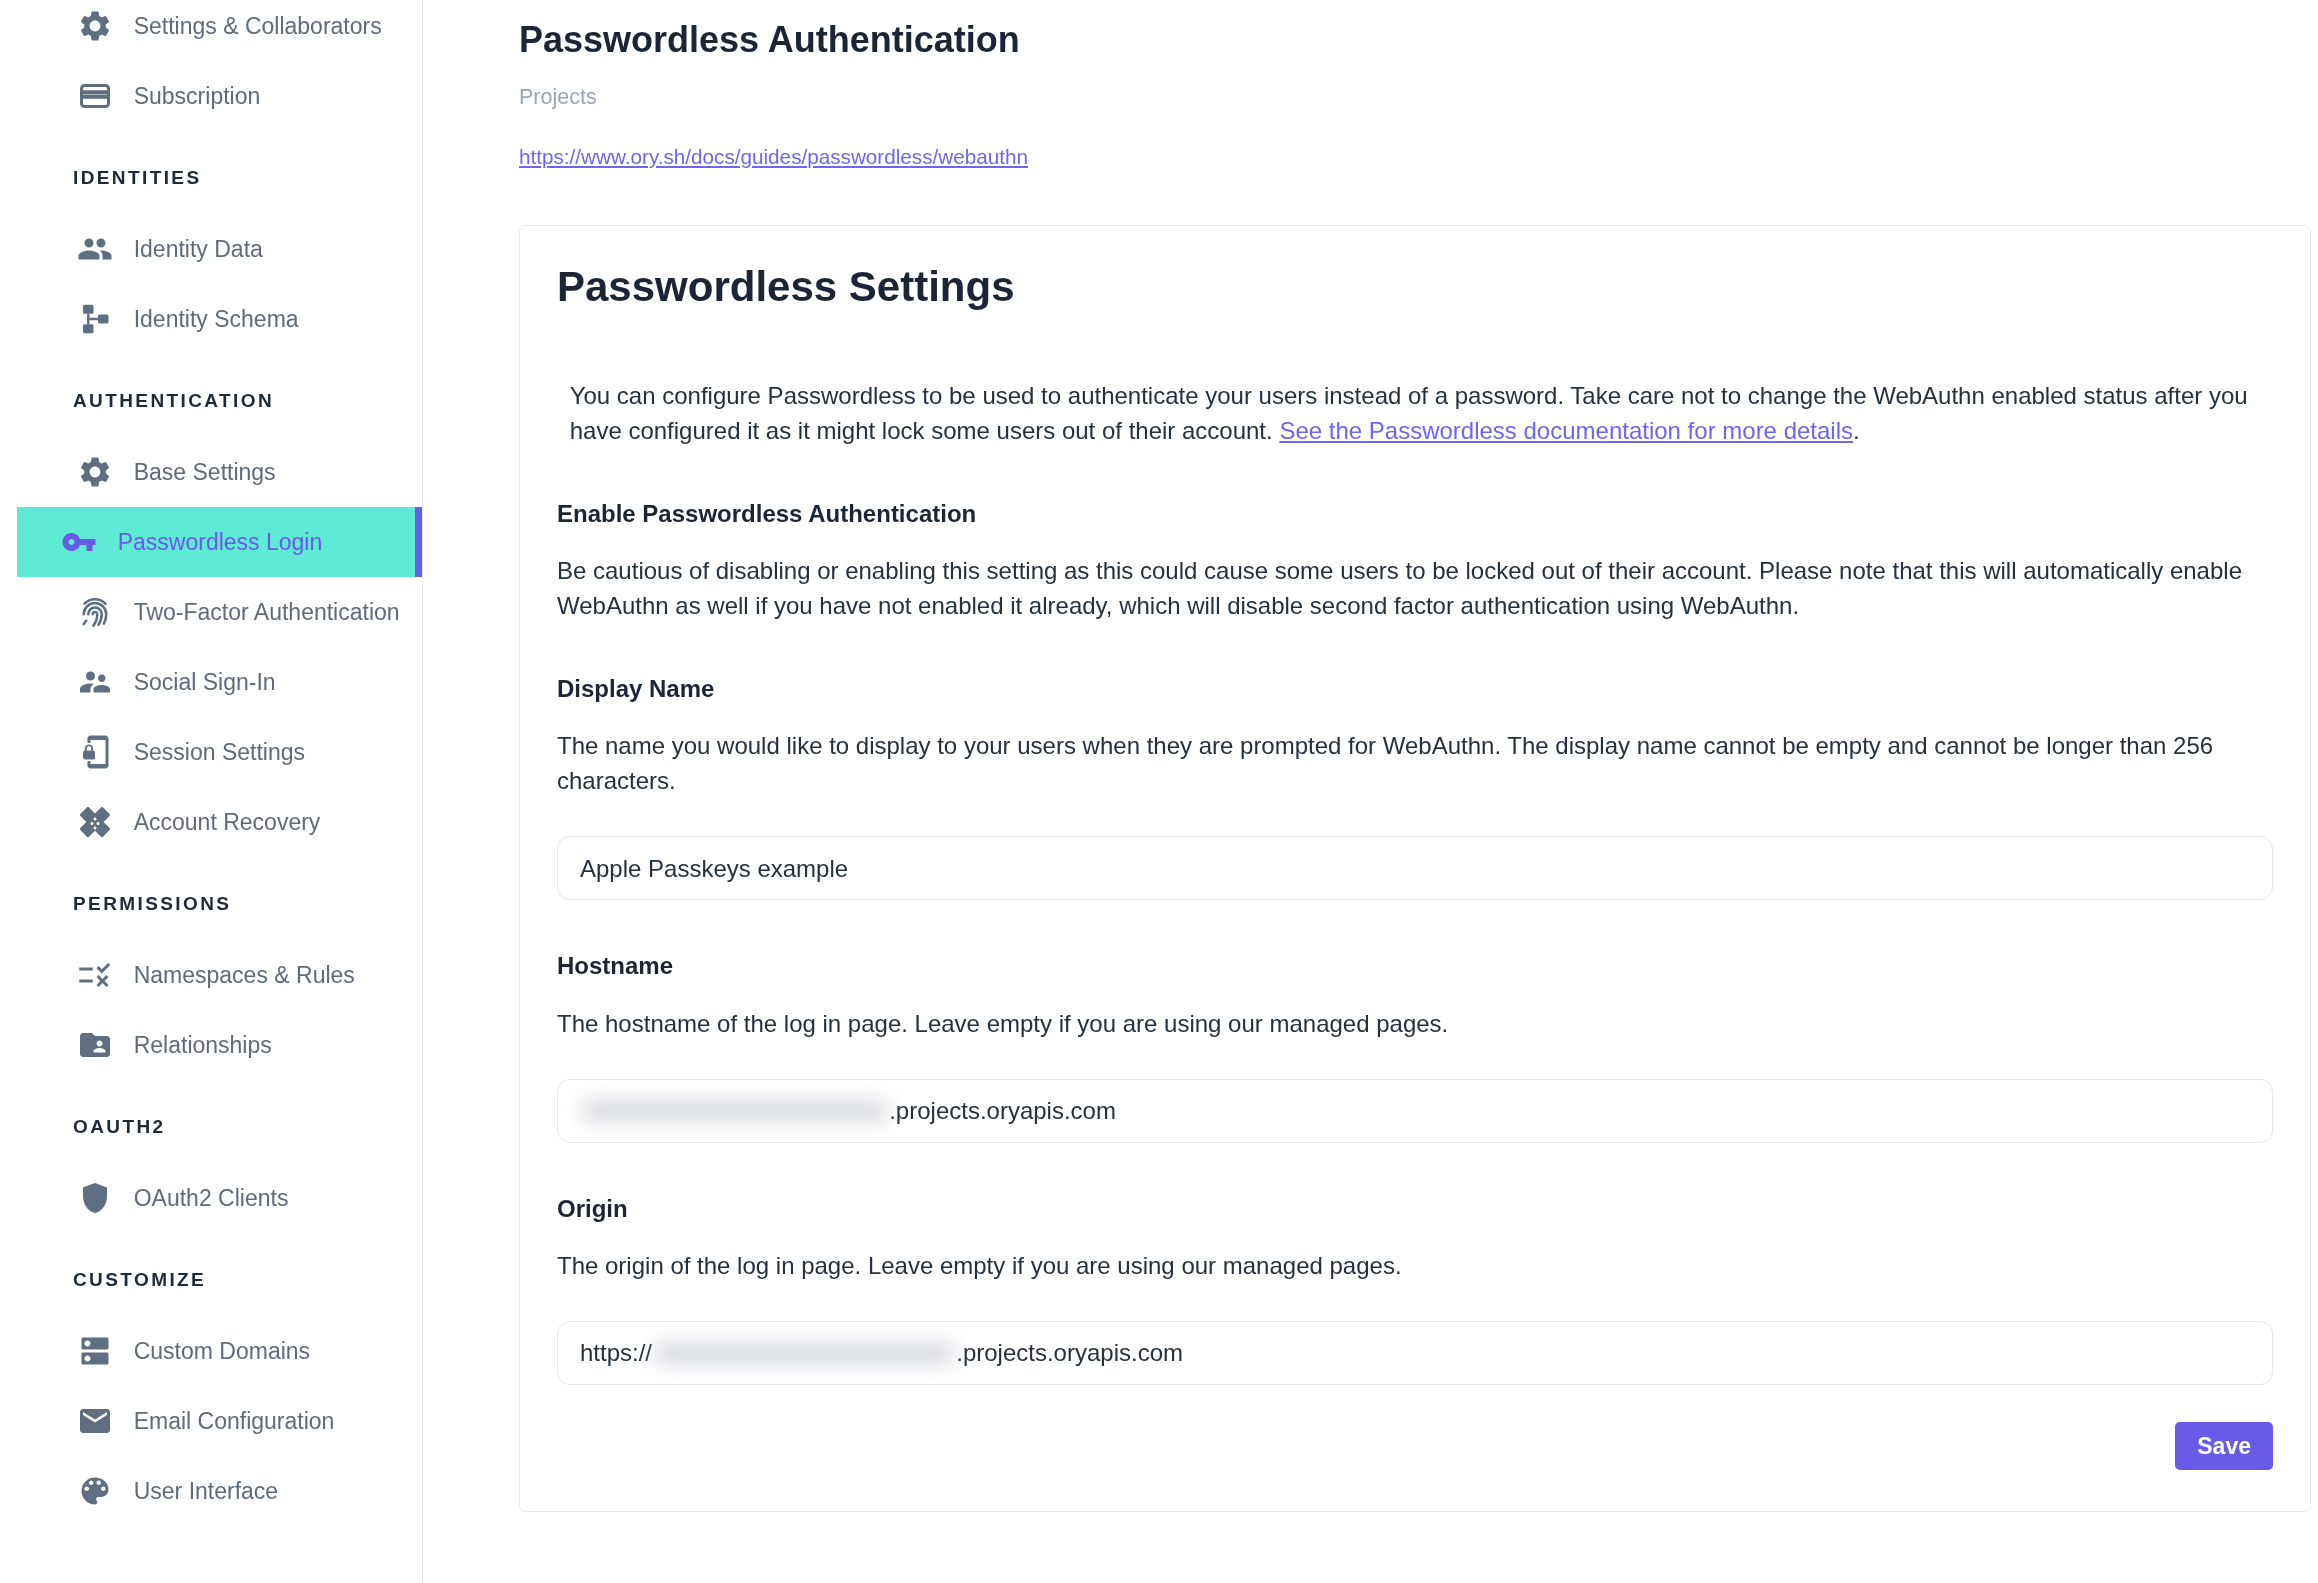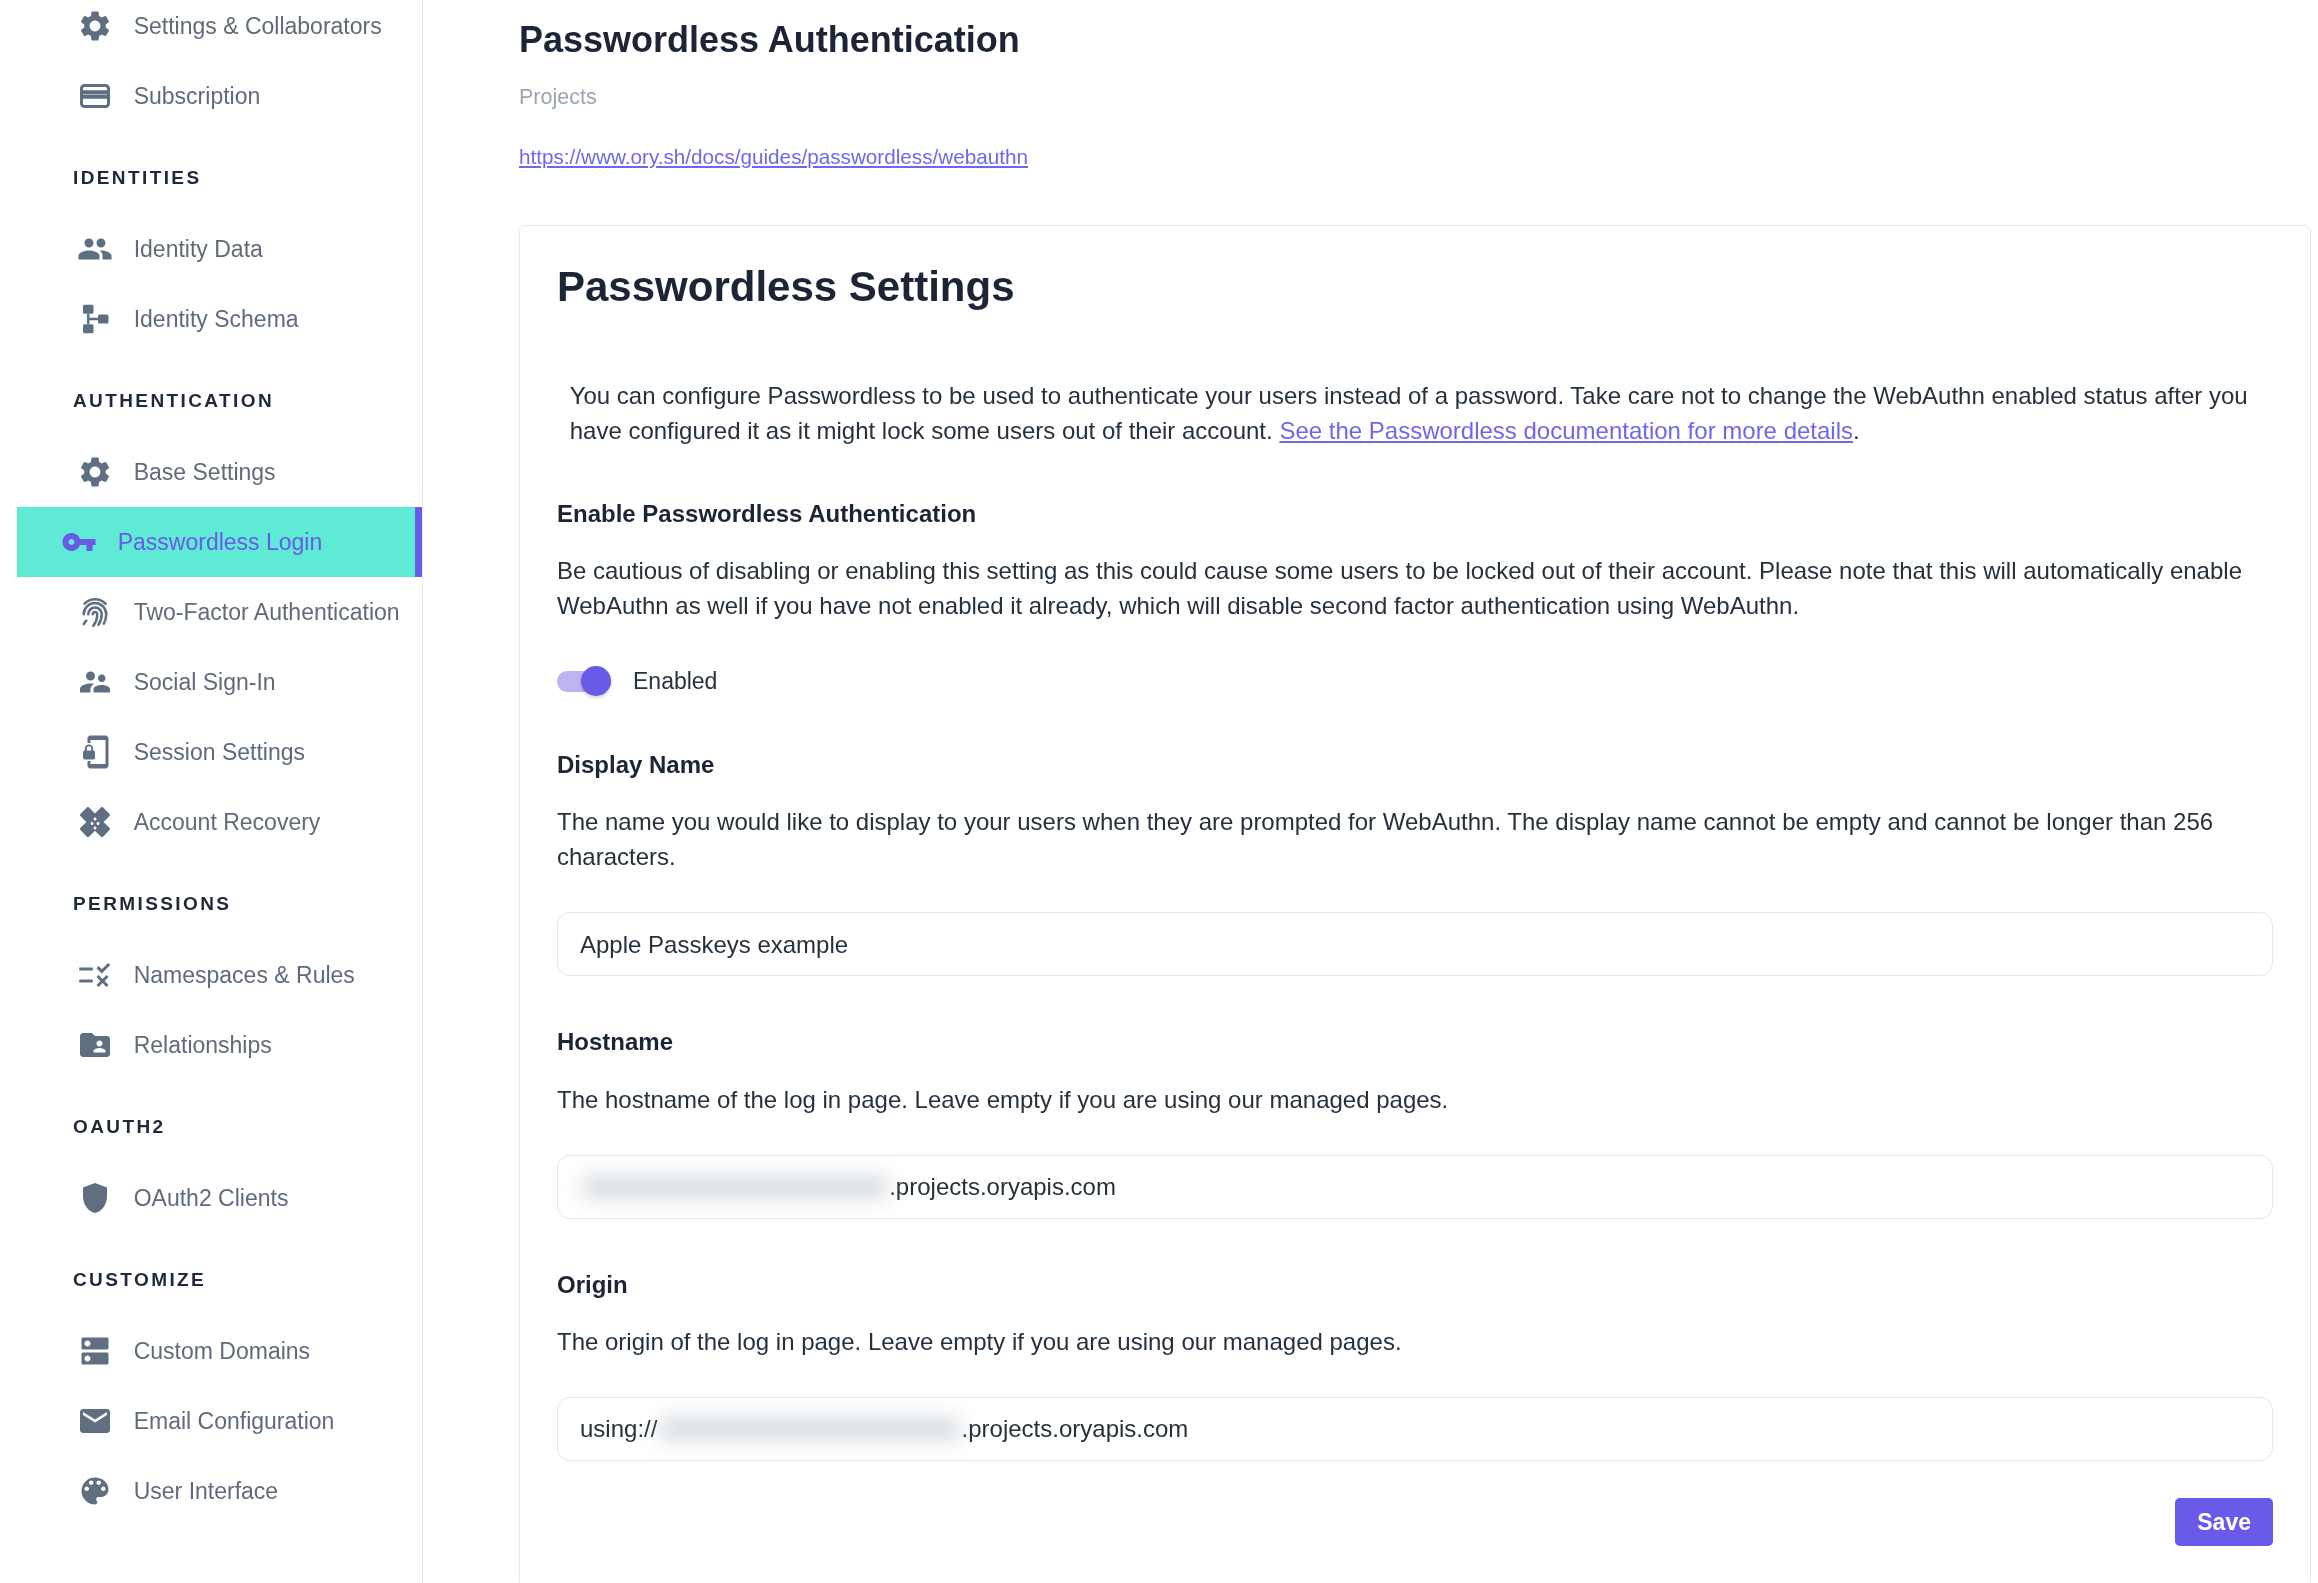--- a/index.html
+++ b/index.html
@@ -212,43 +212,36 @@
   <a class="doc-link">https://www.ory.sh/docs/guides/passwordless/webauthn</a>
 
   <section class="card">
     <h2 class="card-title">Passwordless Settings</h2>
 
     <p class="intro"><span>You can configure Passwordless to be used to authenticate your users instead of a password. Take care not to change the WebAuthn enabled status after you have configured it as it might lock some users out of their account. </span><a>See the Passwordless documentation for more details</a><span>.</span></p>
 
     <h3 class="section-title">Enable Passwordless Authentication</h3>
     <p class="desc">Be cautious of disabling or enabling this setting as this could cause some users to be locked out of their account. Please note that this will automatically enable WebAuthn as well if you have not enabled it already, which will disable second factor authentication using WebAuthn.</p>
 
-    <div class="switch-row">
-      <div class="switch on" id="enable-switch">
-        <span class="track"></span>
-        <span class="knob"></span>
-      </div>
-      <span class="switch-label">Enabled</span>
-    </div>
 
     <h3 class="section-title">Display Name</h3>
     <p class="desc">The name you would like to display to your users when they are prompted for WebAuthn. The display name cannot be empty and cannot be longer than 256 characters.</p>
     <input class="input" type="text" value="Apple Passkeys example" style="">
 
     <h3 class="section-title">Hostname</h3>
     <p class="desc">The hostname of the log in page. Leave empty if you are using our managed pages.</p>
     <div class="input">
       <span class="redacted w1"></span>
         <span>.projects.oryapis.com</span>
     </div>
 
     <h3 class="section-title">Origin</h3>
     <p class="desc">The origin of the log in page. Leave empty if you are using our managed pages.</p>
     <div class="input">
-      <span>using://</span>
+      <span>https://</span>
         <span class="redacted w2"></span>
         <span>.projects.oryapis.com</span>
     </div>
 
     <div class="save-row">
       <button class="save-btn">Save</button>
     </div>
   </section>
 </main>
 

